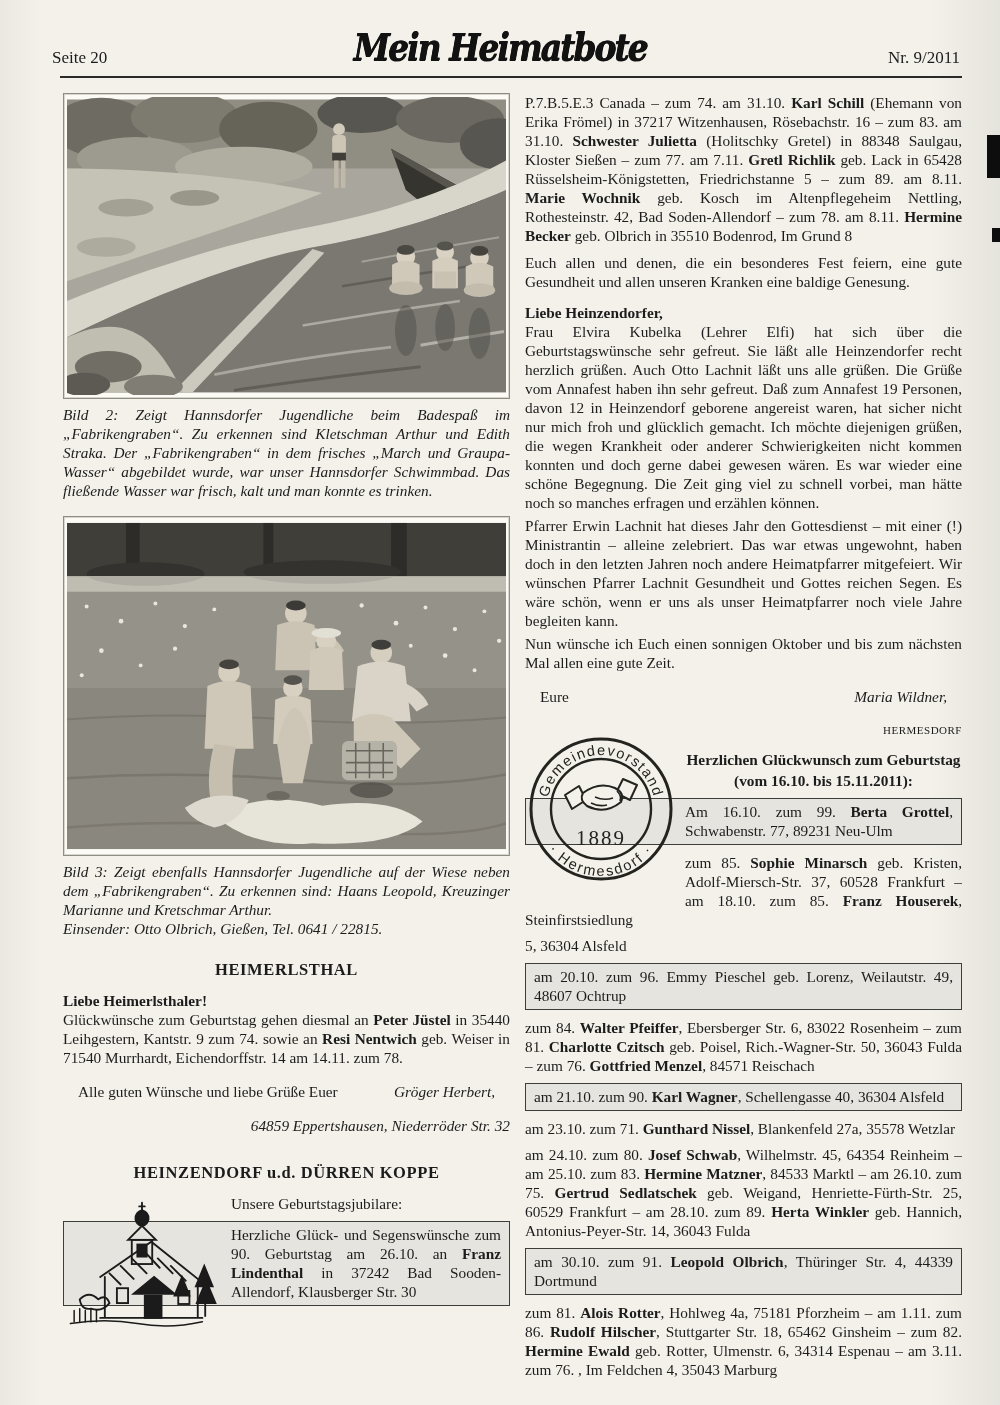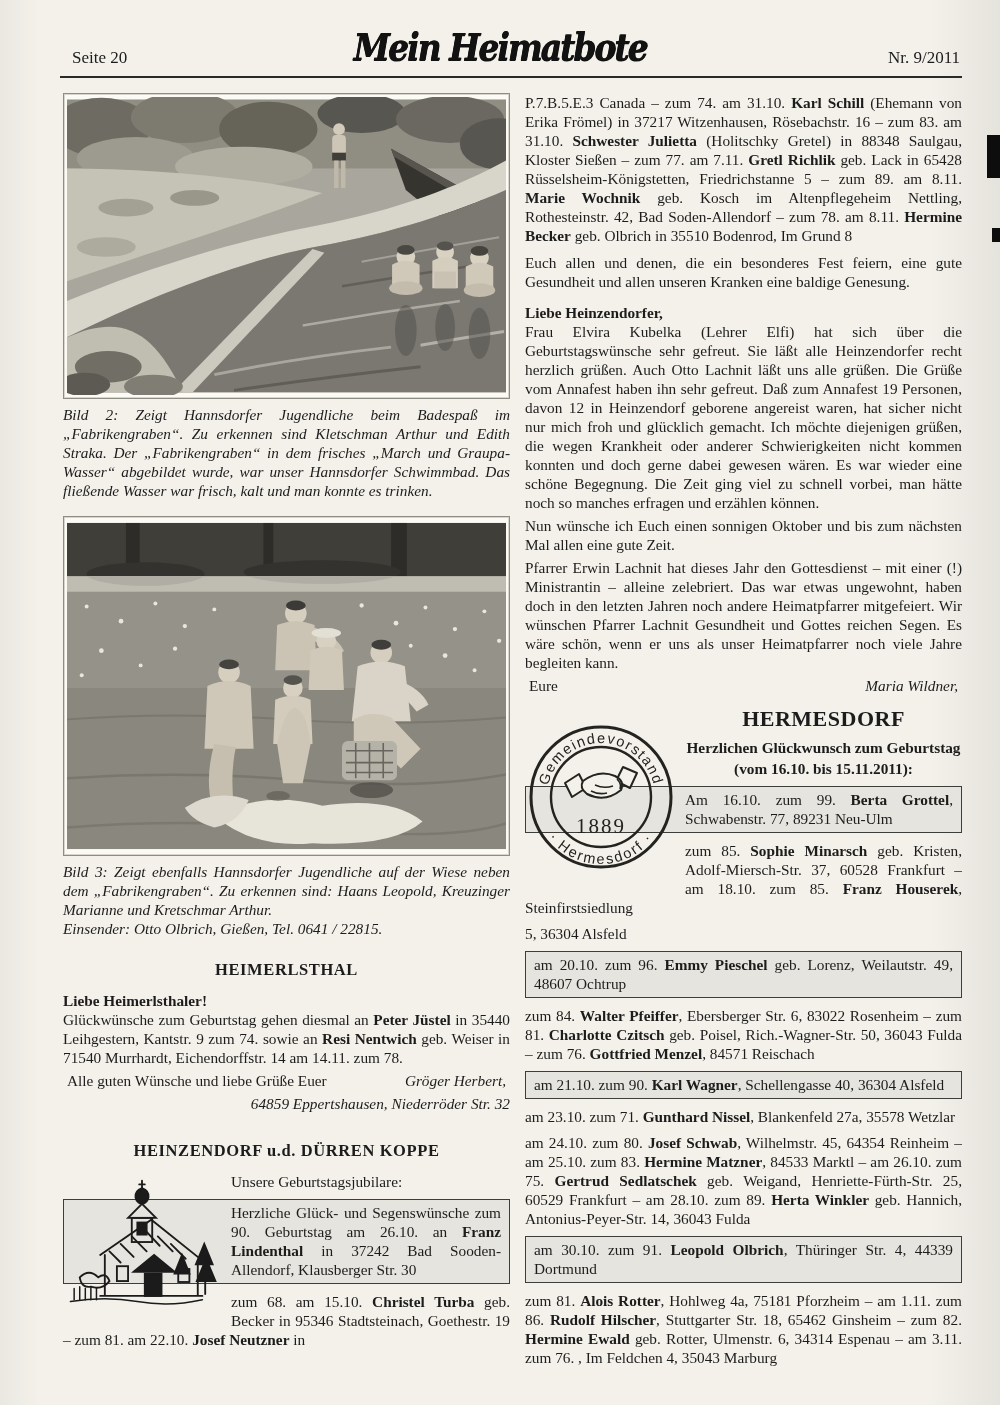--- a/index.html
+++ b/index.html
@@ -1,46 +1,46 @@
 <!DOCTYPE html>
 <html><head>
 <meta charset="utf-8">
 <style>
   html,body{margin:0;padding:0;}
   body{width:1000px;height:1405px;position:relative;background:#f3f1ea;
        font-family:"Liberation Serif","DejaVu Serif",serif;color:#1c1c1c;overflow:hidden;}
   .paper-shade{position:absolute;inset:0;background:linear-gradient(90deg,rgba(0,0,0,.04),rgba(0,0,0,0) 40px,rgba(0,0,0,0) 930px,rgba(0,0,0,.06));pointer-events:none;}
   
-  .page-label{position:absolute;left:72px;top:48px;font-size:17px;}
+  .page-label{position:absolute;left:52px;top:48px;font-size:17px;}
   .issue-label{position:absolute;right:40px;top:48px;font-size:17px;}
   .masthead{position:absolute;left:0;right:0;top:28px;text-align:center;
             font-family:"DejaVu Serif",serif;font-weight:bold;font-style:italic;
             font-size:33px;letter-spacing:-2px;color:#121212;
             text-shadow:.6px 0 0 #121212, 0 .4px 0 #121212;transform:scaleY(1.12);}
   .rule{position:absolute;left:60px;right:38px;top:76px;border-top:2.2px solid #2a2a28;}
   
   .col{position:absolute;top:93px;font-size:15.3px;line-height:19px;text-align:justify;}
   .col-left{left:63px;width:447px;}
   .col-right{left:525px;width:437px;}
   p{margin:0 0 8px 0;}
   .tight{margin-bottom:4px;}
   .photo{background:#fbfaf5;padding:3px;border:1px solid #8f8c84;box-shadow:0 0 0 1px #d8d5cc inset;}
   .photo svg{display:block;width:100%;}
   .caption{font-style:italic;margin:6px 0 0 0;}
   .sect-heading{font-weight:bold;text-align:center;font-size:16.5px;letter-spacing:.6px;margin:22px 0 12px 0;}
   .bold-line{font-weight:bold;margin-bottom:0;}
-  .sig-row{display:flex;justify-content:space-between;margin:4px;}
+  .sig-row{display:flex;justify-content:space-between;margin:15px;}
   .sig-row .it{font-style:italic;}
   .sig-line2{font-style:italic;text-align:right;margin:0 0 10px 0;}
   .boxed{border:1.3px solid #3d3d3a;background:#e6e4de;padding:3px 8px 4px 8px;margin:8px 0;}
   .plain-entry{margin:7px 0;}
   .clear-left{clear:left;}
   .seal-float{float:left;width:152px;height:172px;margin:2px 8px 2px 0;}
   .church-float{float:left;width:158px;height:150px;margin:2px 10px 0 0;}
-  .hermes-head{font-weight:bold;text-align:center;font-size:22px;letter-spacing:.5px;margin:2px 0 10px 0;}
+  .hermes-head{font-weight:normal;text-align:right;font-size:11px;letter-spacing:.5px;margin:2px 0 10px 0;}
   .hermes-intro{font-weight:bold;margin-bottom:2px;text-align:center;}
   .scan-mark{position:absolute;background:#0d0d0d;}
   .mark1{right:0;top:135px;width:13px;height:43px;}
   .mark2{right:0;top:228px;width:8px;height:14px;}
 </style>
 </head>
 <body>
 
 <div class="paper-shade"></div>
 <div class="scan-mark mark1"></div>
@@ -211,31 +211,30 @@
         <path d="M153,112 L153,126"></path>
         <path d="M128,84 L120,104 L136,104 Z" fill="#1b1b1b"></path>
         <path d="M18,108 q10,-10 20,0 q8,-6 12,4 q-8,10 -20,6 q-10,2 -12,-10 z"></path>
         <path d="M12,120 v12 M18,118 v14 M24,120 v12 M30,118 v14 M36,120 v12" stroke-width="1.6"></path>
         <path d="M8,134 Q45,128 80,134 T150,132" stroke-width="1.6"></path>
       </g>
     </svg>
   </div>
   <p class="tight" style="margin-top:4px;">Unsere Geburtstagsjubilare:</p>
   <div class="boxed">Herzliche Glück- und Segenswünsche zum 90. Geburtstag am 26.10. an <span style="font-weight: bold;">Franz Lindenthal</span> in 37242 Bad Sooden-Allendorf, Klausberger Str. 30</div>
-  <p>zum 68. am 15.10. <span style="font-weight: bold;">Christel Turba</span> geb. Becker in 95346 Stadtsteinach, Goethestr. 19 – zum 81. am 22.10. <span style="font-weight: bold;">Josef Neutzner</span> in</p>
 </div>
 
 <div class="col col-right">
   <p>P.7.B.5.E.3 Canada – zum 74. am 31.10. <span style="font-weight: bold;">Karl Schill</span> (Ehemann von Erika Frömel) in 37217 Witzenhausen, Rösebachstr. 16 – zum 83. am 31.10. <span style="font-weight: bold;">Schwester Julietta</span> (Holitschky Gretel) in 88348 Saulgau, Kloster Sießen – zum 77. am 7.11. <span style="font-weight: bold;">Gretl Richlik</span> geb. Lack in 65428 Rüsselsheim-Königstetten, Friedrichstanne 5 – zum 89. am 8.11. <span style="font-weight: bold;">Marie Wochnik</span> geb. Kosch im Altenpflegeheim Nettling, Rothesteinstr. 42, Bad Soden-Allendorf – zum 78. am 8.11. <span style="font-weight: bold;">Hermine Becker</span> geb. Olbrich in 35510 Bodenrod, Im Grund 8</p>
   <p>Euch allen und denen, die ein besonderes Fest feiern, eine gute Gesundheit und allen unseren Kranken eine baldige Genesung.</p>
 
   <p class="bold-line" style="margin-top:12px;">Liebe Heinzendorfer,</p>
   <p class="tight">Frau Elvira Kubelka (Lehrer Elfi) hat sich über die Geburtstagswünsche sehr gefreut. Sie läßt alle Heinzendorfer recht herzlich grüßen. Auch Otto Lachnit läßt uns alle grüßen. Die Grüße vom Annafest haben ihn sehr gefreut. Daß zum Annafest 19 Personen, davon 12 in Heinzendorf geborene angereist waren, hat sicher nicht nur mich froh und glücklich gemacht. Ich möchte diejenigen grüßen, die wegen Krankheit oder anderer Schwierigkeiten nicht kommen konnten und doch gerne dabei gewesen wären. Es war wieder eine schöne Begegnung. Die Zeit ging viel zu schnell vorbei, man hätte noch so manches erfragen und erzählen können.</p>
+  <p class="tight">Pfarrer Erwin Lachnit hat dieses Jahr den Gottesdienst – mit einer (!) Ministrantin – alleine zelebriert. Das war etwas ungewohnt, haben doch in den letzten Jahren noch andere Heimatpfarrer mitgefeiert. Wir wünschen Pfarrer Lachnit Gesundheit und Gottes reichen Segen. Es wäre schön, wenn er uns als unser Heimatpfarrer noch viele Jahre begleiten kann.</p>
   <p class="tight">Nun wünsche ich Euch einen sonnigen Oktober und bis zum nächsten Mal allen eine gute Zeit.</p>
-  <p class="tight">Pfarrer Erwin Lachnit hat dieses Jahr den Gottesdienst – mit einer (!) Ministrantin – alleine zelebriert. Das war etwas ungewohnt, haben doch in den letzten Jahren noch andere Heimatpfarrer mitgefeiert. Wir wünschen Pfarrer Lachnit Gesundheit und Gottes reichen Segen. Es wäre schön, wenn er uns als unser Heimatpfarrer noch viele Jahre begleiten kann.</p>
   <div class="sig-row">
     <span>Eure</span>
     <span class="it">Maria Wildner,</span>
   </div>
 
   <div style="margin-top:14px;">
     <div class="seal-float">
       <svg viewBox="0 0 152 172" width="152" height="172">
         <circle cx="76" cy="86" r="70" fill="none" stroke="#23231f" stroke-width="3"></circle>
         <circle cx="76" cy="86" r="50" fill="none" stroke="#23231f" stroke-width="2.4"></circle>
@@ -257,21 +256,21 @@
         </g>
         <text x="76" y="122" text-anchor="middle" font-family="Liberation Serif, serif" font-size="21" letter-spacing="2" fill="#23231f">1889</text>
       </svg>
     </div>
     <div class="hermes-head">HERMESDORF</div>
     <div class="hermes-intro">Herzlichen Glückwunsch zum Geburtstag</div>
     <div class="hermes-intro" style="margin-bottom:6px;">(vom 16.10. bis 15.11.2011):</div>
     <div class="boxed">Am 16.10. zum 99. <span style="font-weight: bold;">Berta Grottel</span>, Schwabenstr. 77, 89231 Neu-Ulm</div>
     <p class="plain-entry">zum 85. <span style="font-weight: bold;">Sophie Minarsch</span> geb. Kristen, Adolf-Miersch-Str. 37, 60528 Frankfurt – am 18.10. zum 85. <span style="font-weight: bold;">Franz Houserek</span>, Steinfirstsiedlung</p>
     <p class="plain-entry clear-left">5, 36304 Alsfeld</p>
-    <div class="boxed">am 20.10. zum 96. <span style="font-weight: bold;">Emmy Pieschel</span> geb. Lorenz, Weilautstr. 49, 48607 Ochtrup</div>
+    <div class="boxed">am 20.10. zum 96. <span style="font-weight: normal;">Emmy Pieschel</span> geb. Lorenz, Weilautstr. 49, 48607 Ochtrup</div>
     <p class="plain-entry">zum 84. <span style="font-weight: bold;">Walter Pfeiffer</span>, Ebersberger Str. 6, 83022 Rosenheim – zum 81. <span style="font-weight: bold;">Charlotte Czitsch</span> geb. Poisel, Rich.-Wagner-Str. 50, 36043 Fulda – zum 76. <span style="font-weight: bold;">Gottfried Menzel</span>, 84571 Reischach</p>
     <div class="boxed">am 21.10. zum 90. <span style="font-weight: bold;">Karl Wagner</span>, Schellengasse 40, 36304 Alsfeld</div>
     <p class="plain-entry">am 23.10. zum 71. <span style="font-weight: bold;">Gunthard Nissel</span>, Blankenfeld 27a, 35578 Wetzlar</p>
     <p class="plain-entry">am 24.10. zum 80. <span style="font-weight: bold;">Josef Schwab</span>, Wilhelmstr. 45, 64354 Reinheim – am 25.10. zum 83. <span style="font-weight: bold;">Hermine Matzner</span>, 84533 Marktl – am 26.10. zum 75. <span style="font-weight: bold;">Gertrud Sedlatschek</span> geb. Weigand, Henriette-Fürth-Str. 25, 60529 Frankfurt – am 28.10. zum 89. <span style="font-weight: bold;">Herta Winkler</span> geb. Hannich, Antonius-Peyer-Str. 14, 36043 Fulda</p>
     <div class="boxed">am 30.10. zum 91. <span style="font-weight: bold;">Leopold Olbrich</span>, Thüringer Str. 4, 44339 Dortmund</div>
     <p class="plain-entry">zum 81. <span style="font-weight: bold;">Alois Rotter</span>, Hohlweg 4a, 75181 Pforzheim – am 1.11. zum 86. <span style="font-weight: bold;">Rudolf Hilscher</span>, Stuttgarter Str. 18, 65462 Ginsheim – zum 82. <span style="font-weight: bold;">Hermine Ewald</span> geb. Rotter, Ulmenstr. 6, 34314 Espenau – am 3.11. zum 76. , Im Feldchen 4, 35043 Marburg</p>
 
   </div>
 </div>
 

